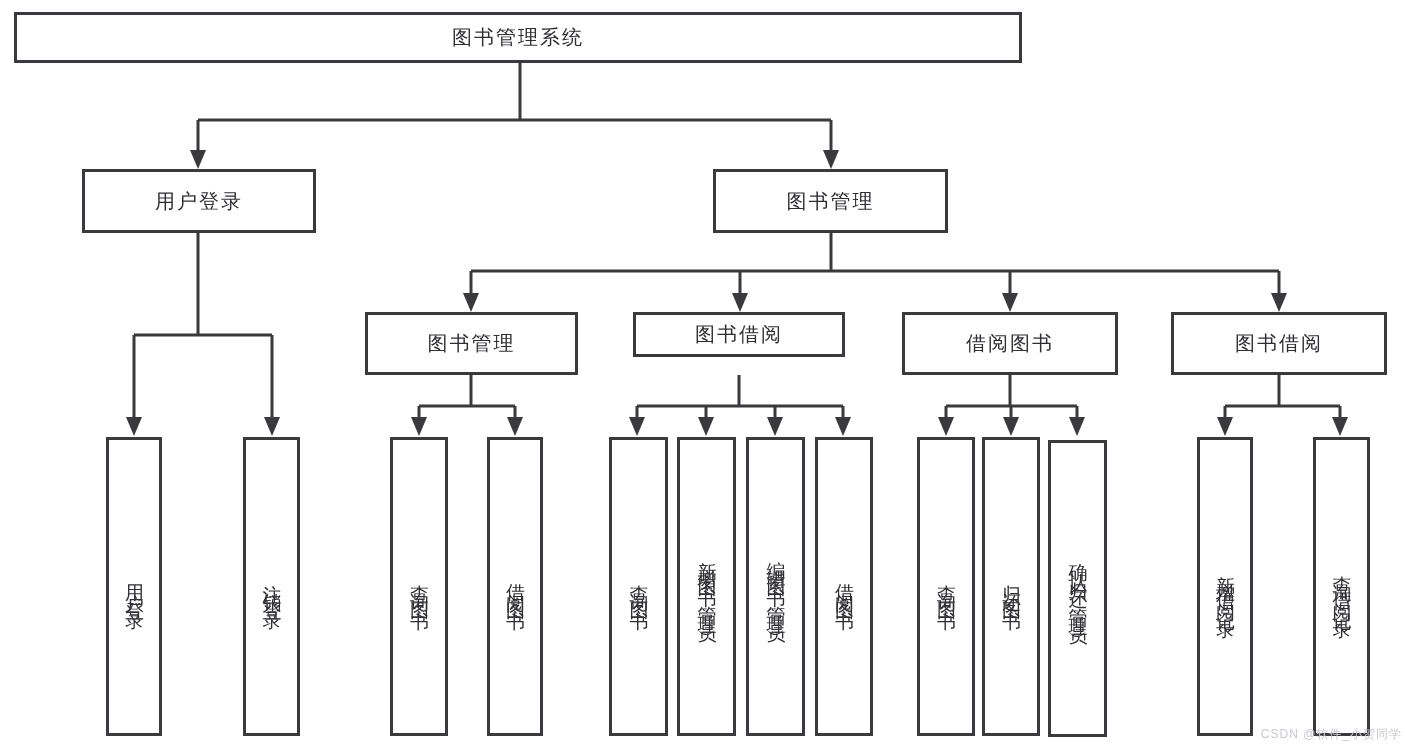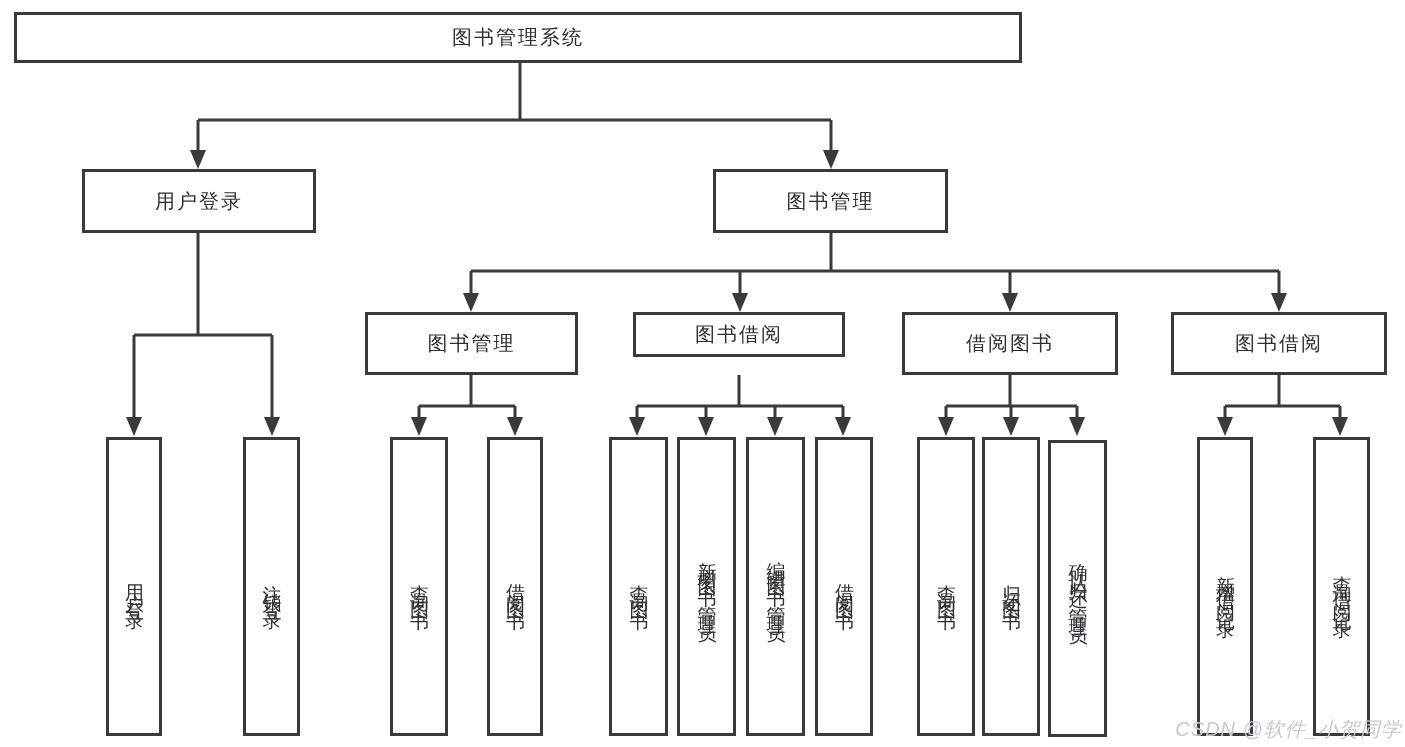--- a/index.html
+++ b/index.html
@@ -33,25 +33,24 @@
     writing-mode:vertical-rl;
     text-orientation:mixed;
     font-size:19px;
     letter-spacing:9px;
     line-height:1.1;
   }
   .watermark{
     position:absolute;
     right:3px;
     bottom:4px;
-    font-size:20px;
+    font-size:12px;
     letter-spacing:1px;
     color:var(--wm);
     white-space:nowrap;
-    font-style:italic;
   }
 </style>
 </head>
 <body>
 
 <div class="stage">
 
   <svg class="connectors" viewBox="0 0 1405 747" xmlns="http://www.w3.org/2000/svg" aria-hidden="true">
     <g stroke="#3a3a3e" stroke-width="3" fill="none">
 

